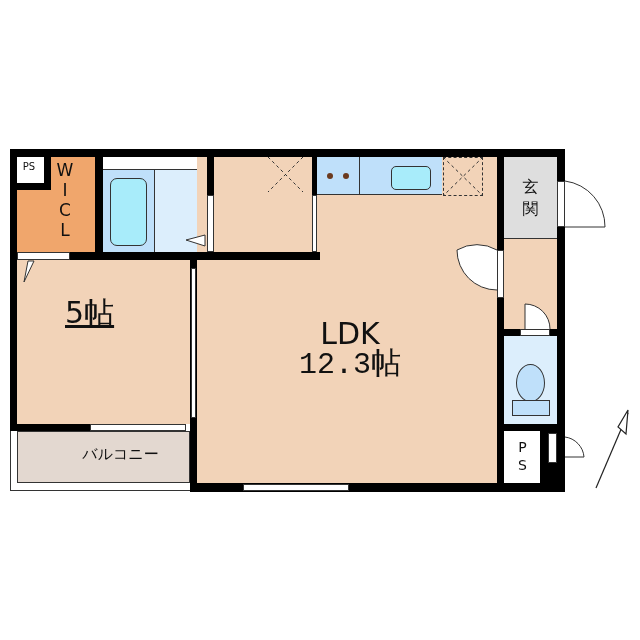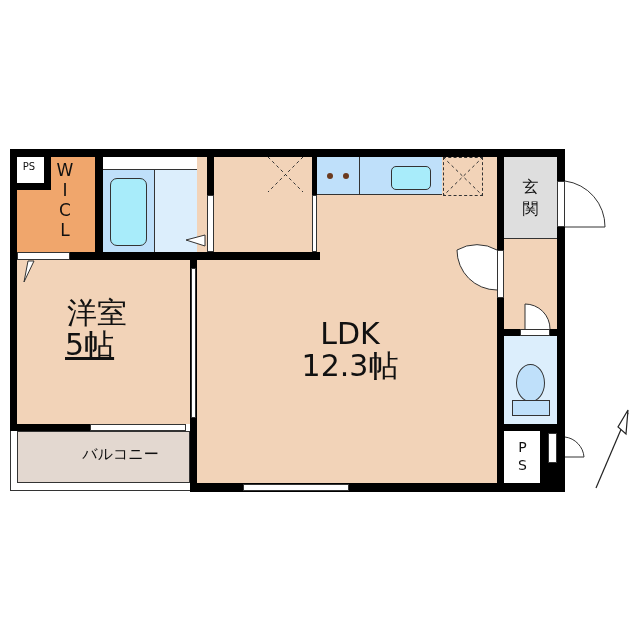--- a/index.html
+++ b/index.html
@@ -91,26 +91,25 @@
   </svg>
 
   <div class="lbl" style="left:17px;top:162px;width:24px;font-size:10px;">PS</div>
   <div class="lbl" style="left:51px;top:160px;width:28px;font-size:17px;line-height:20px;">
     <div>W</div>
     <div>I</div>
     <div>C</div>
     <div>L</div>
   </div>
   <div class="lbl" style="left:55px;top:297px;width:110px;text-align:left;font-size:30px;">
-    <div style="padding-left:12px;">洋室</div>
     <div style="padding-left:10px;text-decoration:underline;">5帖</div>
   </div>
   <div class="lbl" style="left:280px;top:318px;width:130px;text-align:center;font-size:30px;">
     <div style="padding-left:10px;">LDK</div>
-    <div style="padding-left:10px;">12.3帖</div>
+    <div style="padding-left:10px;font-family:Liberation Mono, monospace;">12.3帖</div>
   </div>
   <div class="lbl" style="left:17px;top:447px;width:207px;font-size:15px;">バルコニー</div>
   <div class="lbl" style="left:504px;top:176px;width:53px;font-size:16px;line-height:22px;">
     <div>玄</div>
     <div>関</div>
   </div>
   <div class="lbl" style="left:505px;top:438px;width:35px;font-size:14px;line-height:18px;">
     <div>P</div>
     <div>S</div>
   </div>

